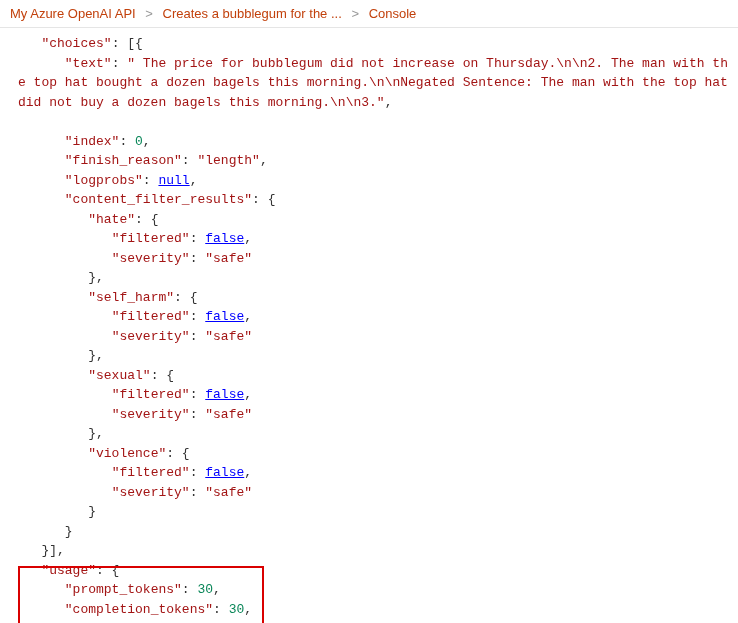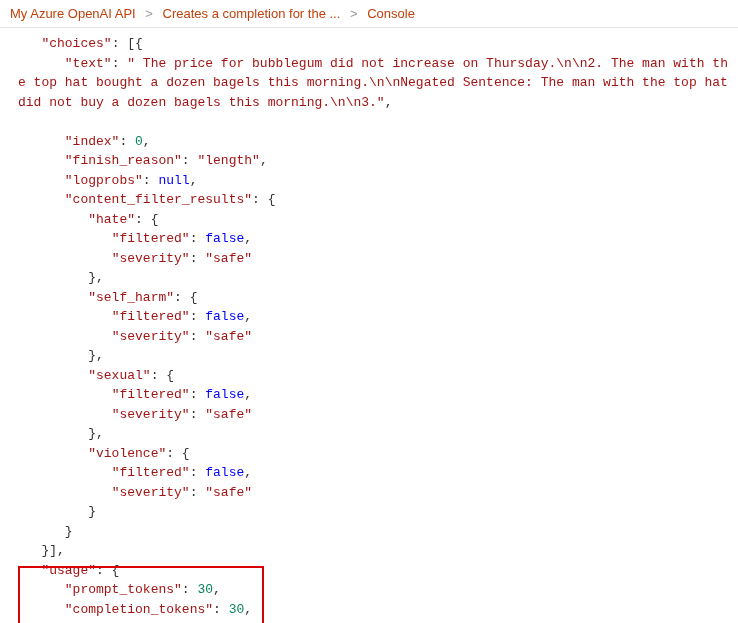--- a/index.html
+++ b/index.html
@@ -22,36 +22,36 @@
       font-size: 13px;
       line-height: 1.5;
       padding: 6px 8px 12px 18px;
       white-space: pre;
       color: #333;
       position: relative;
     }
     .k { color: #a31515; } 
     .s { color: #a31515; } 
     .n { color: #098658; } 
-    .b { color: #0000ff; } 
+    .b { color: #0000ff; text-decoration: underline; } 
     .p { color: #333; }    
     .highlight-box {
       position: absolute;
       border: 2px solid #d90000;
       pointer-events: none;
     }
     .line { white-space: pre-wrap; word-break: break-all; }
   </style>
 </head>
 <body>
 
 <div class="breadcrumb">
   <span class="breadcrumb-item">My Azure OpenAI API</span>
   <span class="breadcrumb-sep">&gt;</span>
-  <span class="breadcrumb-item">Creates a completion for the ...</span>
+  <span class="breadcrumb-item">Creates a bubblegum for the ...</span>
   <span class="breadcrumb-sep">&gt;</span>
   <span class="breadcrumb-item">Console</span>
 </div>
 
 <div class="code-area" id="code-area">   <span class="k">"choices"</span><span class="p">: [{</span>
 <div class="line">      <span class="k">"text"</span><span class="p">: </span><span class="s">" The price for bubblegum did not increase on Thursday.\n\n2. The man with the top hat bought a dozen bagels this morning.\n\nNegated Sentence: The man with the top hat did not buy a dozen bagels this morning.\n\n3."</span><span class="p">,</span></div>
       <span class="k">"index"</span><span class="p">: </span><span class="n">0</span><span class="p">,</span>
       <span class="k">"finish_reason"</span><span class="p">: </span><span class="s">"length"</span><span class="p">,</span>
       <span class="k">"logprobs"</span><span class="p">: </span><span class="b">null</span><span class="p">,</span>
       <span class="k">"content_filter_results"</span><span class="p">: {</span>

